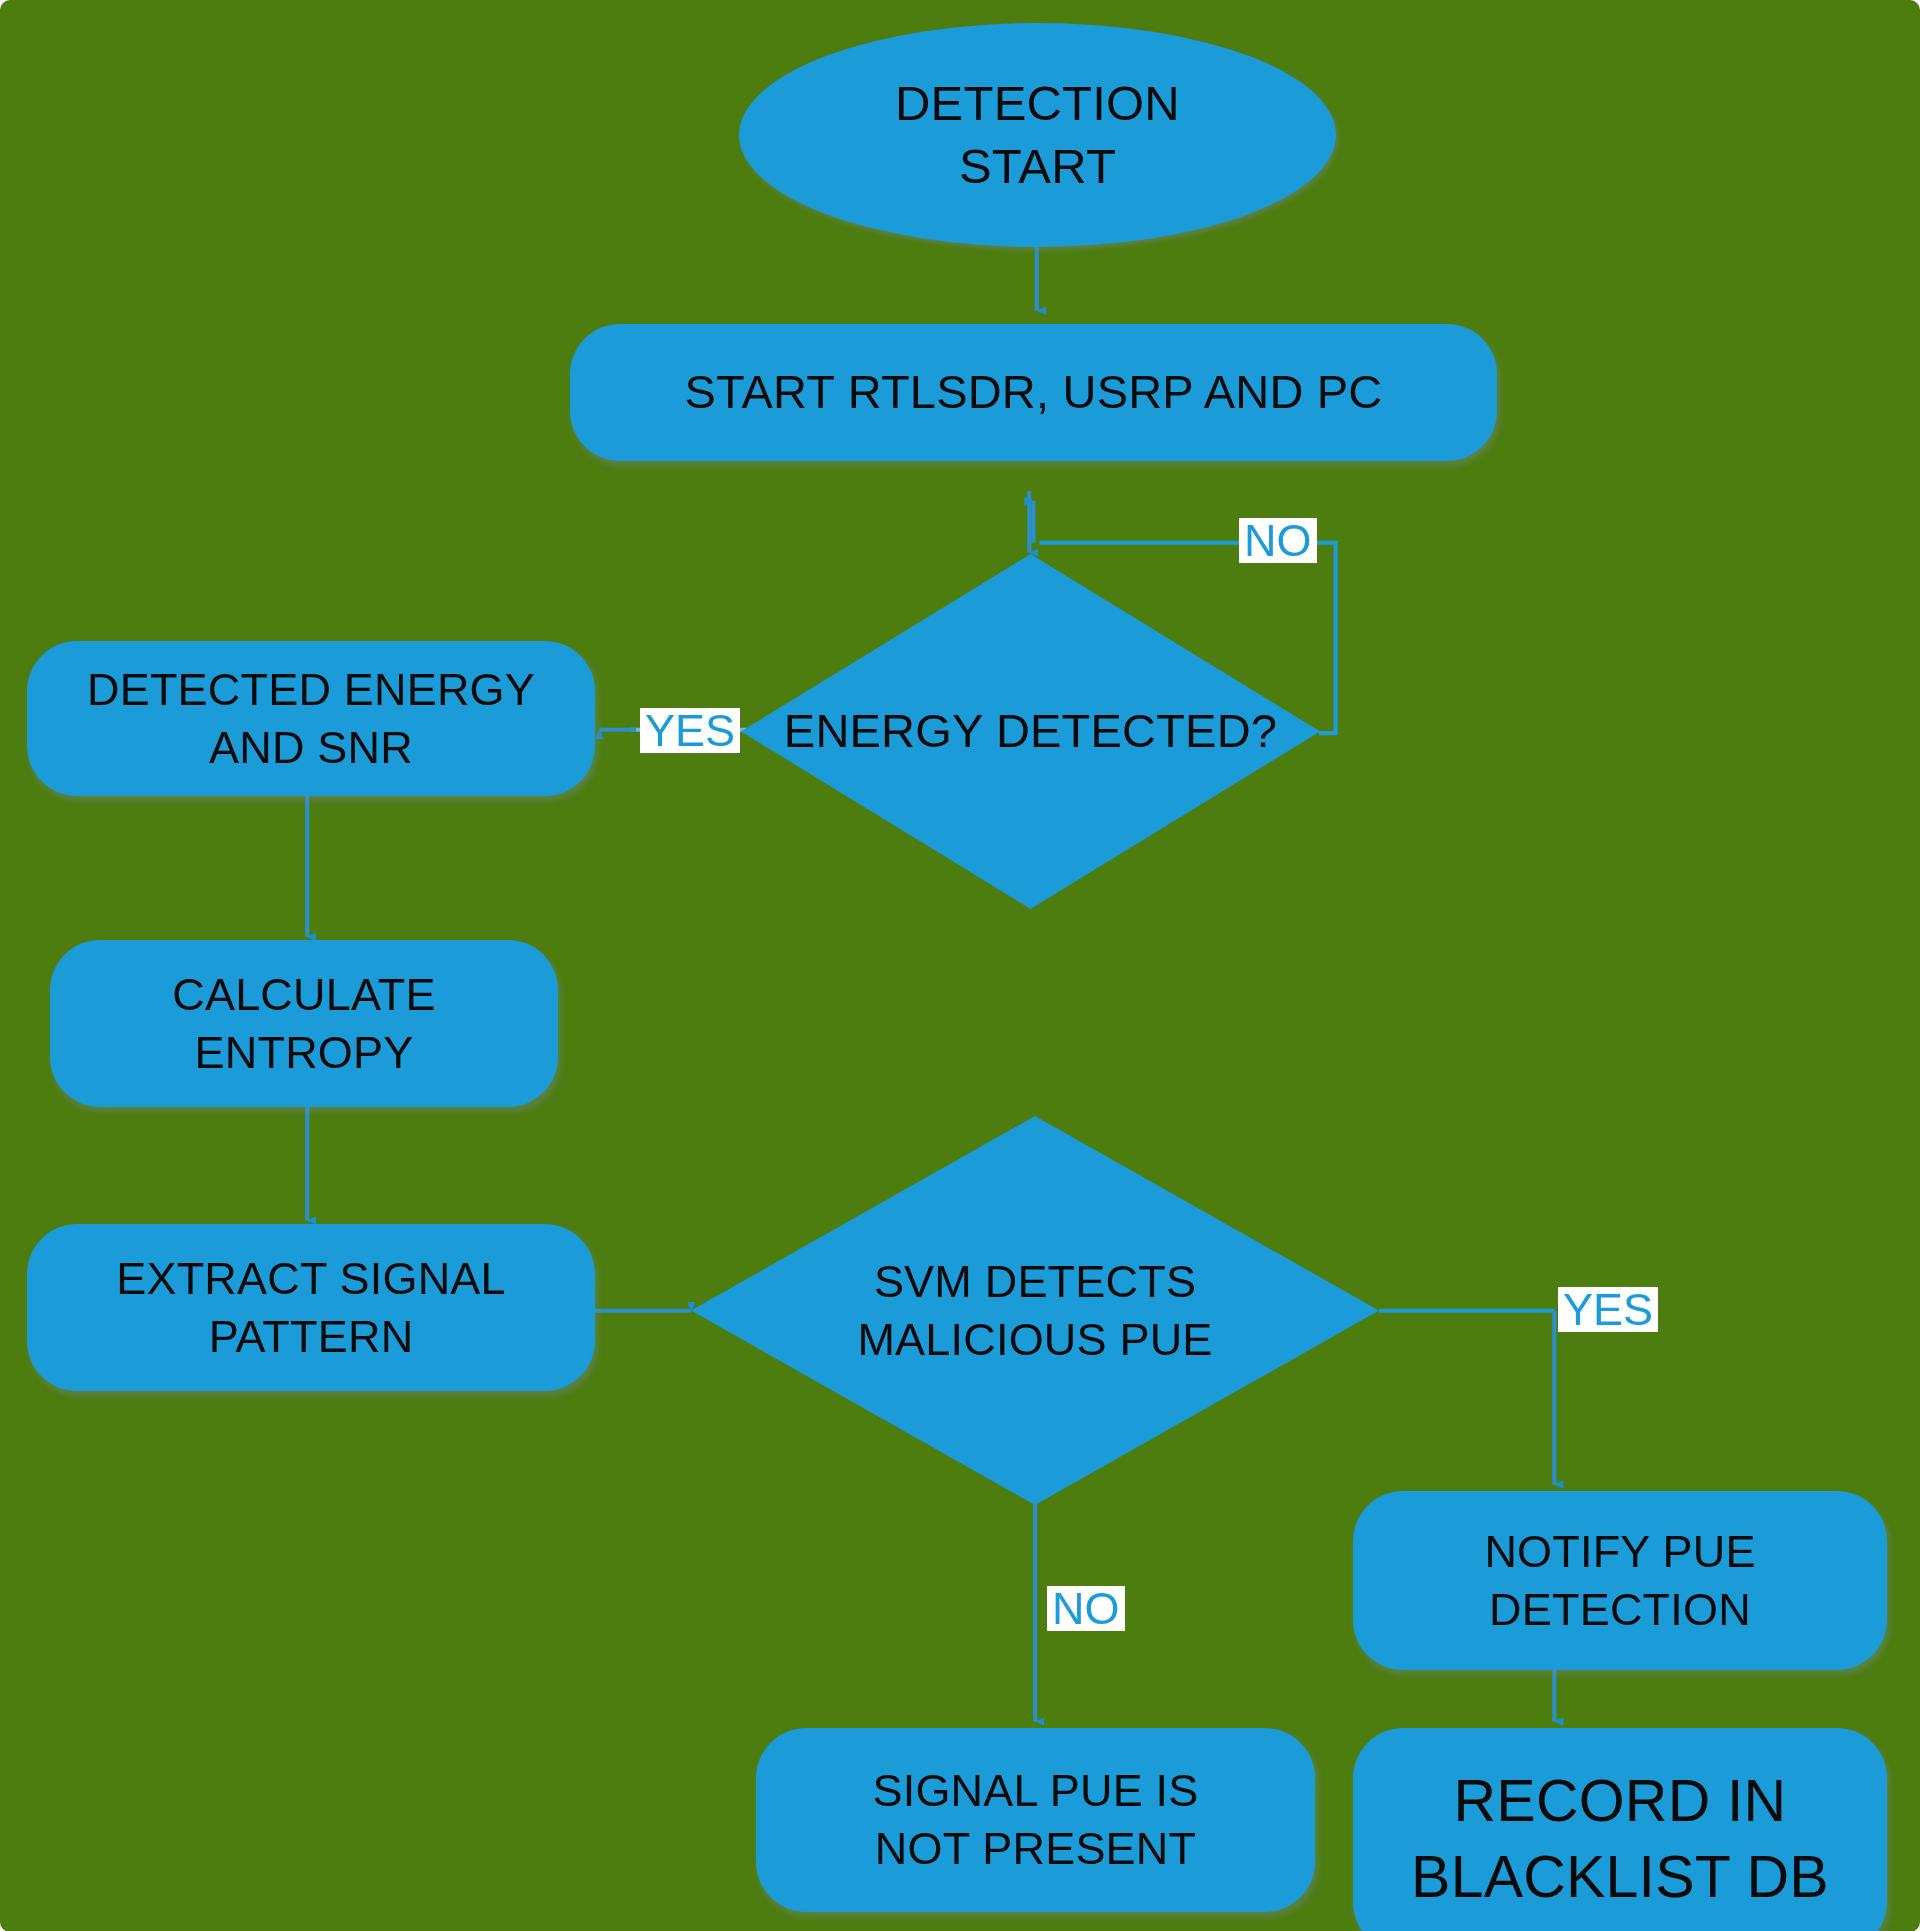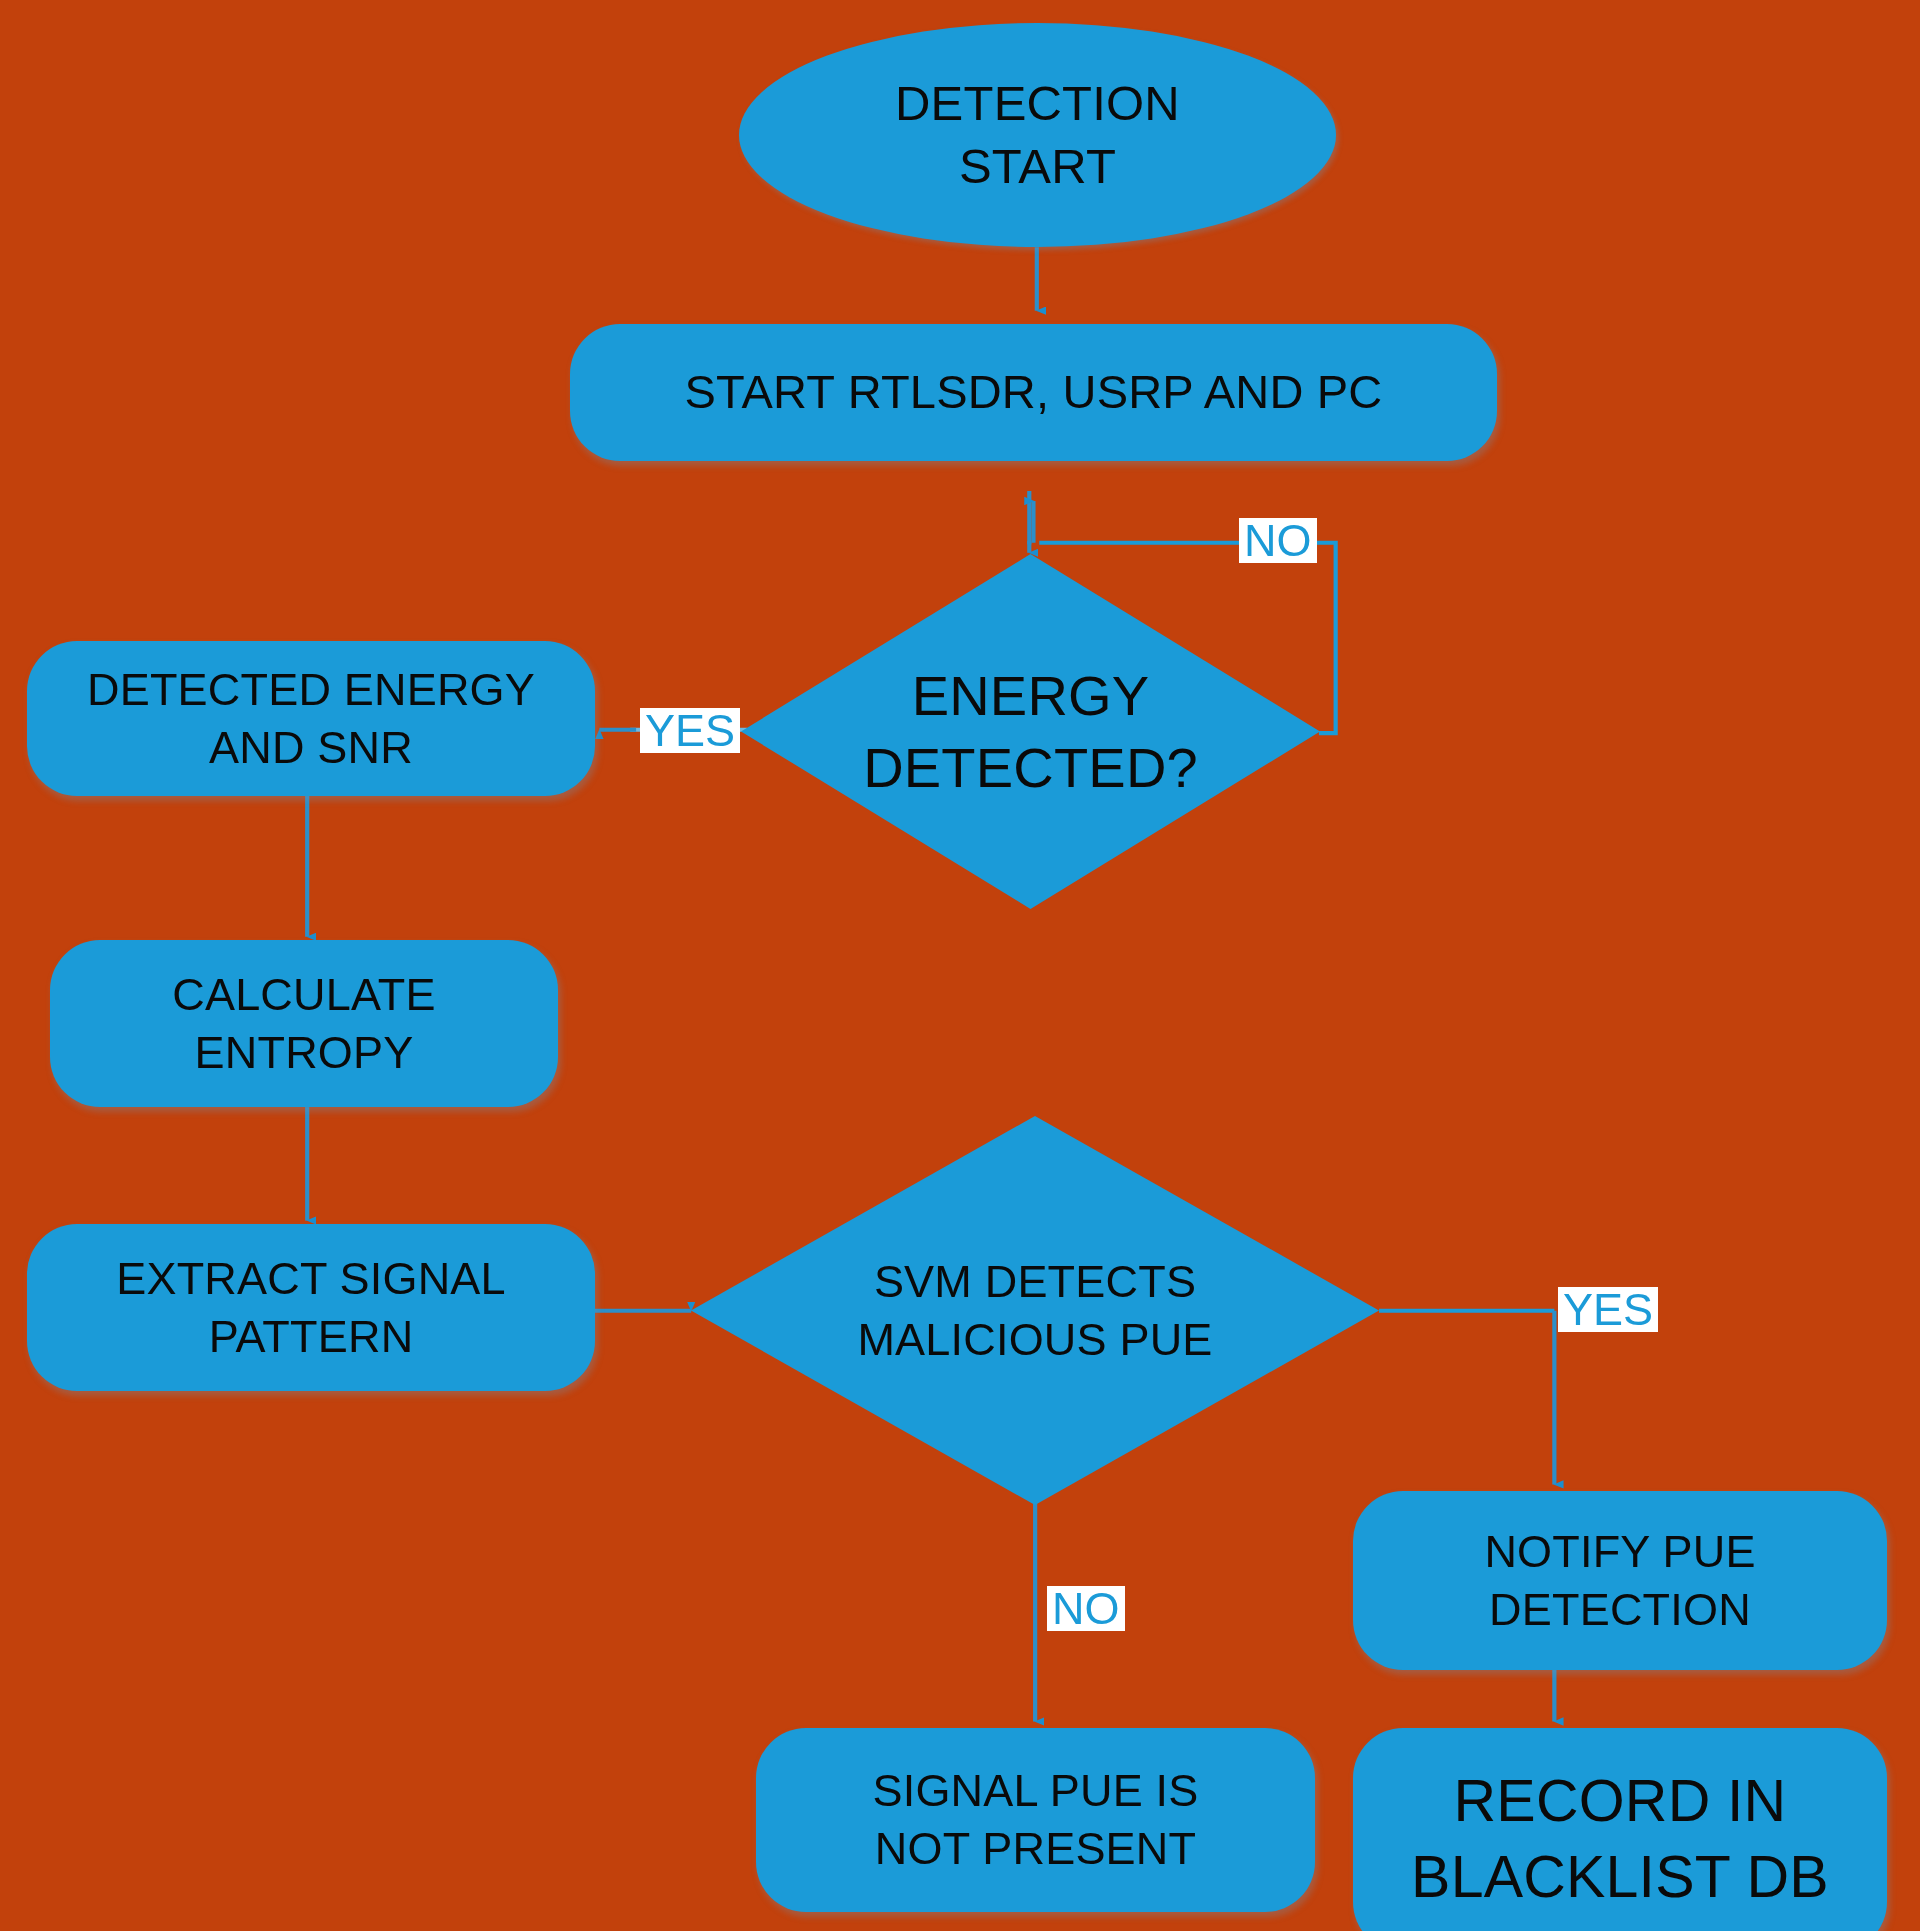--- a/index.html
+++ b/index.html
@@ -8,22 +8,23 @@
     padding: 0;
     background: #ffffff;
   }
   body {
     font-family: "Liberation Sans", sans-serif;
   }
   #flow-root {
     position: relative;
     width: 1920px;
     height: 1932px;
-    background: #c2410c;
+    background: #4d7c0f;
     overflow: hidden;
+    border-radius: 10px;
   }
   #edge-layer {
     position: absolute;
     left: 0;
     top: 0;
     width: 1920px;
     height: 1932px;
     pointer-events: none;
   }
   .node {
@@ -156,21 +157,21 @@
       <span>START</span>
     </div>
   </div>
 
   <div class="node node-process" style="left:570px; top:324px; width:927px; height:137px; font-size:47px;">
     <div class="node-text">
       <span>START RTLSDR, USRP AND PC</span>
     </div>
   </div>
 
-  <div class="node node-decision" style="left:741px; top:554px; width:579px; height:355px; font-size:56px;">
+  <div class="node node-decision" style="left:741px; top:554px; width:579px; height:355px; font-size:47px;">
     <div class="diamond-shape"></div>
     <div class="node-text">
       <span>ENERGY DETECTED?</span>
     </div>
   </div>
 
   <div class="node node-process" style="left:27px; top:641px; width:568px; height:155px; font-size:45px;">
     <div class="node-text">
       <span>DETECTED ENERGY</span><br>
       <span>AND SNR</span>

